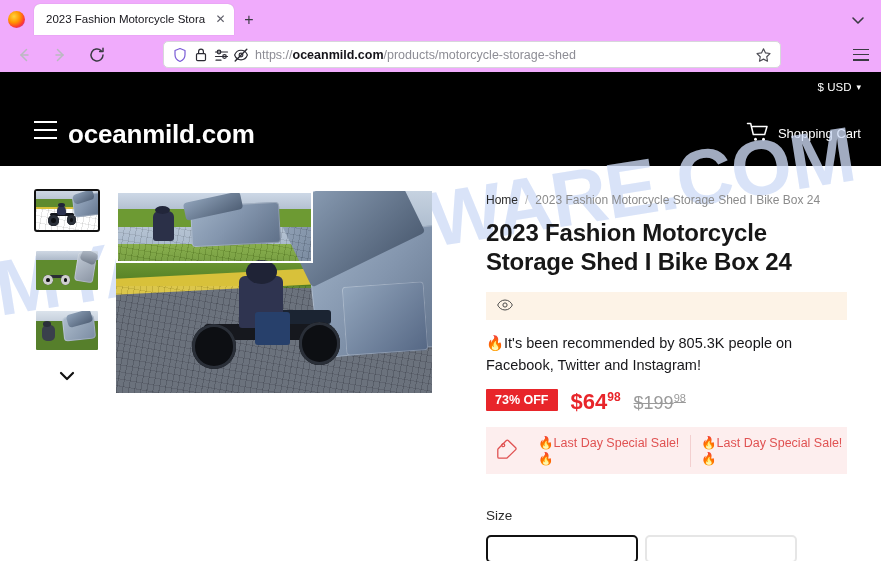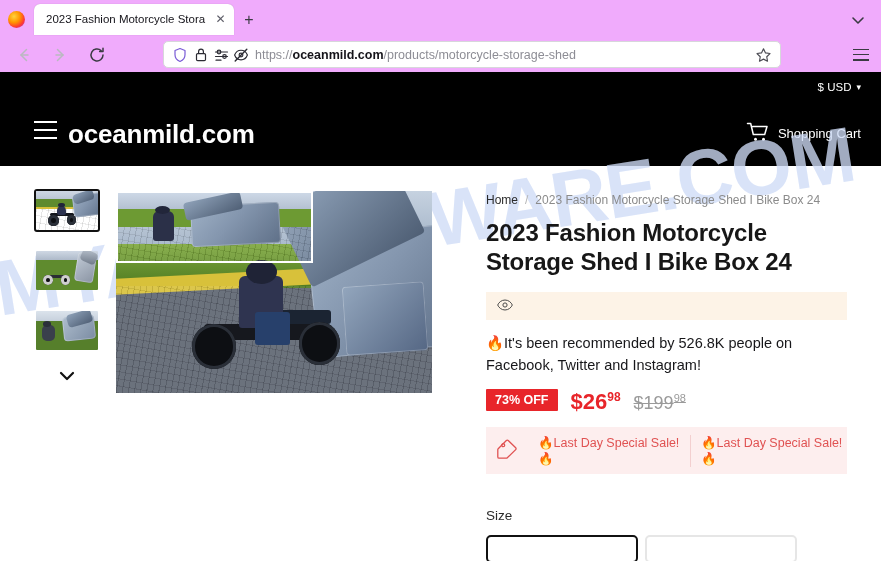--- a/index.html
+++ b/index.html
@@ -404,25 +404,25 @@
 
       <div id="visitors-banner">
         <span>
           <svg width="16" height="12" viewBox="0 0 16 12">
             <path d="M8 1C4.4 1 1.6 3.6 0.7 6c0.9 2.4 3.7 5 7.3 5s6.4-2.6 7.3-5C14.4 3.6 11.6 1 8 1z" fill="none" stroke="#4a4a4a" stroke-width="1"></path>
             <circle cx="8" cy="6" r="2.1" fill="none" stroke="#4a4a4a" stroke-width="1"></circle>
           </svg>
         </span>
       </div>
 
-      <div id="recommend-text">🔥It's been recommended by 526.8K people on Facebook, Twitter and Instagram!</div>
+      <div id="recommend-text">🔥It's been recommended by 805.3K people on Facebook, Twitter and Instagram!</div>
 
       <div id="price-row">
         <span id="discount-badge">73% OFF</span>
-        <span id="sale-price"><span>$26</span><sup>98</sup></span>
+        <span id="sale-price"><span>$64</span><sup>98</sup></span>
         <span id="compare-price"><span>$199</span><sup>98</sup></span>
       </div>
 
       <div id="sale-banner">
         <span id="tag-icon-wrap">
           <svg width="22" height="22" viewBox="0 0 22 22">
             <path d="M11.6 1.8h7.3c0.7 0 1.3 0.6 1.3 1.3v7.3c0 0.35-0.14 0.68-0.38 0.92l-8.2 8.2a1.3 1.3 0 0 1-1.84 0L2.3 12.2a1.3 1.3 0 0 1 0-1.84l8.4-8.2c0.24-0.23 0.56-0.36 0.9-0.36z" fill="none" stroke="#e05252" stroke-width="1.3" stroke-linejoin="round" transform="rotate(180 11 11)"></path>
             <circle cx="7.2" cy="7.2" r="1.5" fill="none" stroke="#e05252" stroke-width="1.3"></circle>
           </svg>
         </span>

